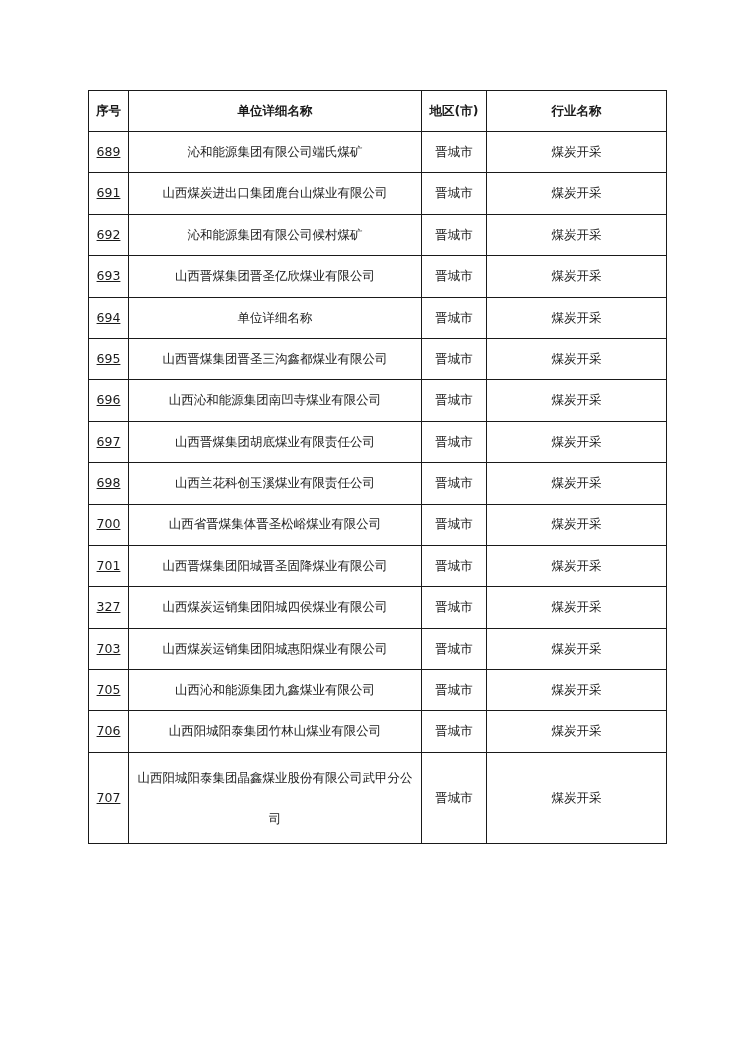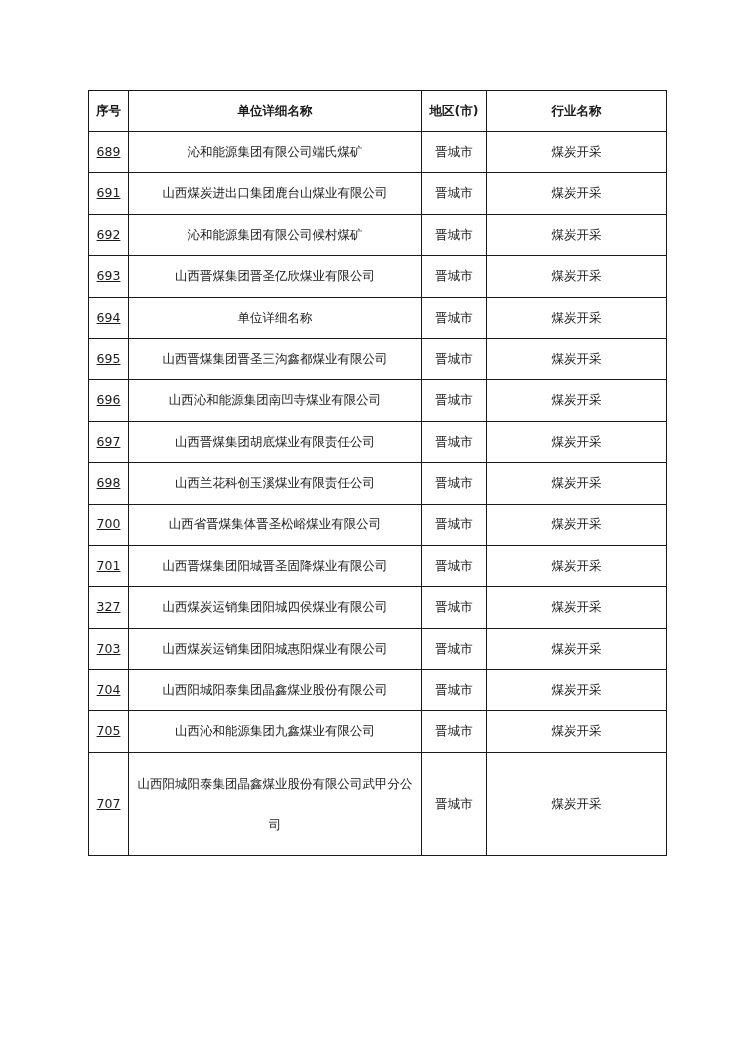--- a/index.html
+++ b/index.html
@@ -47,21 +47,21 @@
       font-weight: normal;
     }
     col.c-no { width: 40px; }
     col.c-name { width: 293px; }
     col.c-region { width: 65px; }
     col.c-industry { width: 180px; }
     td.no { text-align: center; text-decoration: underline; }
     td.name.tall {
       height: 81px;
       line-height: 41px;
-      padding: 10px 6px;
+      padding: 4px 6px;
     }
     td.name .wrap {
       display: block;
       white-space: normal;
     }
   </style>
 </head>
 <body>
 
 <div class="page">
@@ -153,28 +153,28 @@
         <td>晋城市</td>
         <td>煤炭开采</td>
       </tr>
       <tr>
         <td class="no">703</td>
         <td class="name">山西煤炭运销集团阳城惠阳煤业有限公司</td>
         <td>晋城市</td>
         <td>煤炭开采</td>
       </tr>
       <tr>
-        <td class="no">704</td>
-        <td class="name">山西阳城阳泰集团晶鑫煤业股份有限公司</td>
+        <td class="no">705</td>
+        <td class="name">山西沁和能源集团九鑫煤业有限公司</td>
         <td>晋城市</td>
         <td>煤炭开采</td>
       </tr>
       <tr>
-        <td class="no">705</td>
-        <td class="name">山西沁和能源集团九鑫煤业有限公司</td>
+        <td class="no">706</td>
+        <td class="name">山西阳城阳泰集团竹林山煤业有限公司</td>
         <td>晋城市</td>
         <td>煤炭开采</td>
       </tr>
       <tr>
         <td class="no">707</td>
         <td class="name tall">
             <span class="wrap">山西阳城阳泰集团晶鑫煤业股份有限公司武甲分公司</span>
           </td>
         <td>晋城市</td>
         <td>煤炭开采</td>

